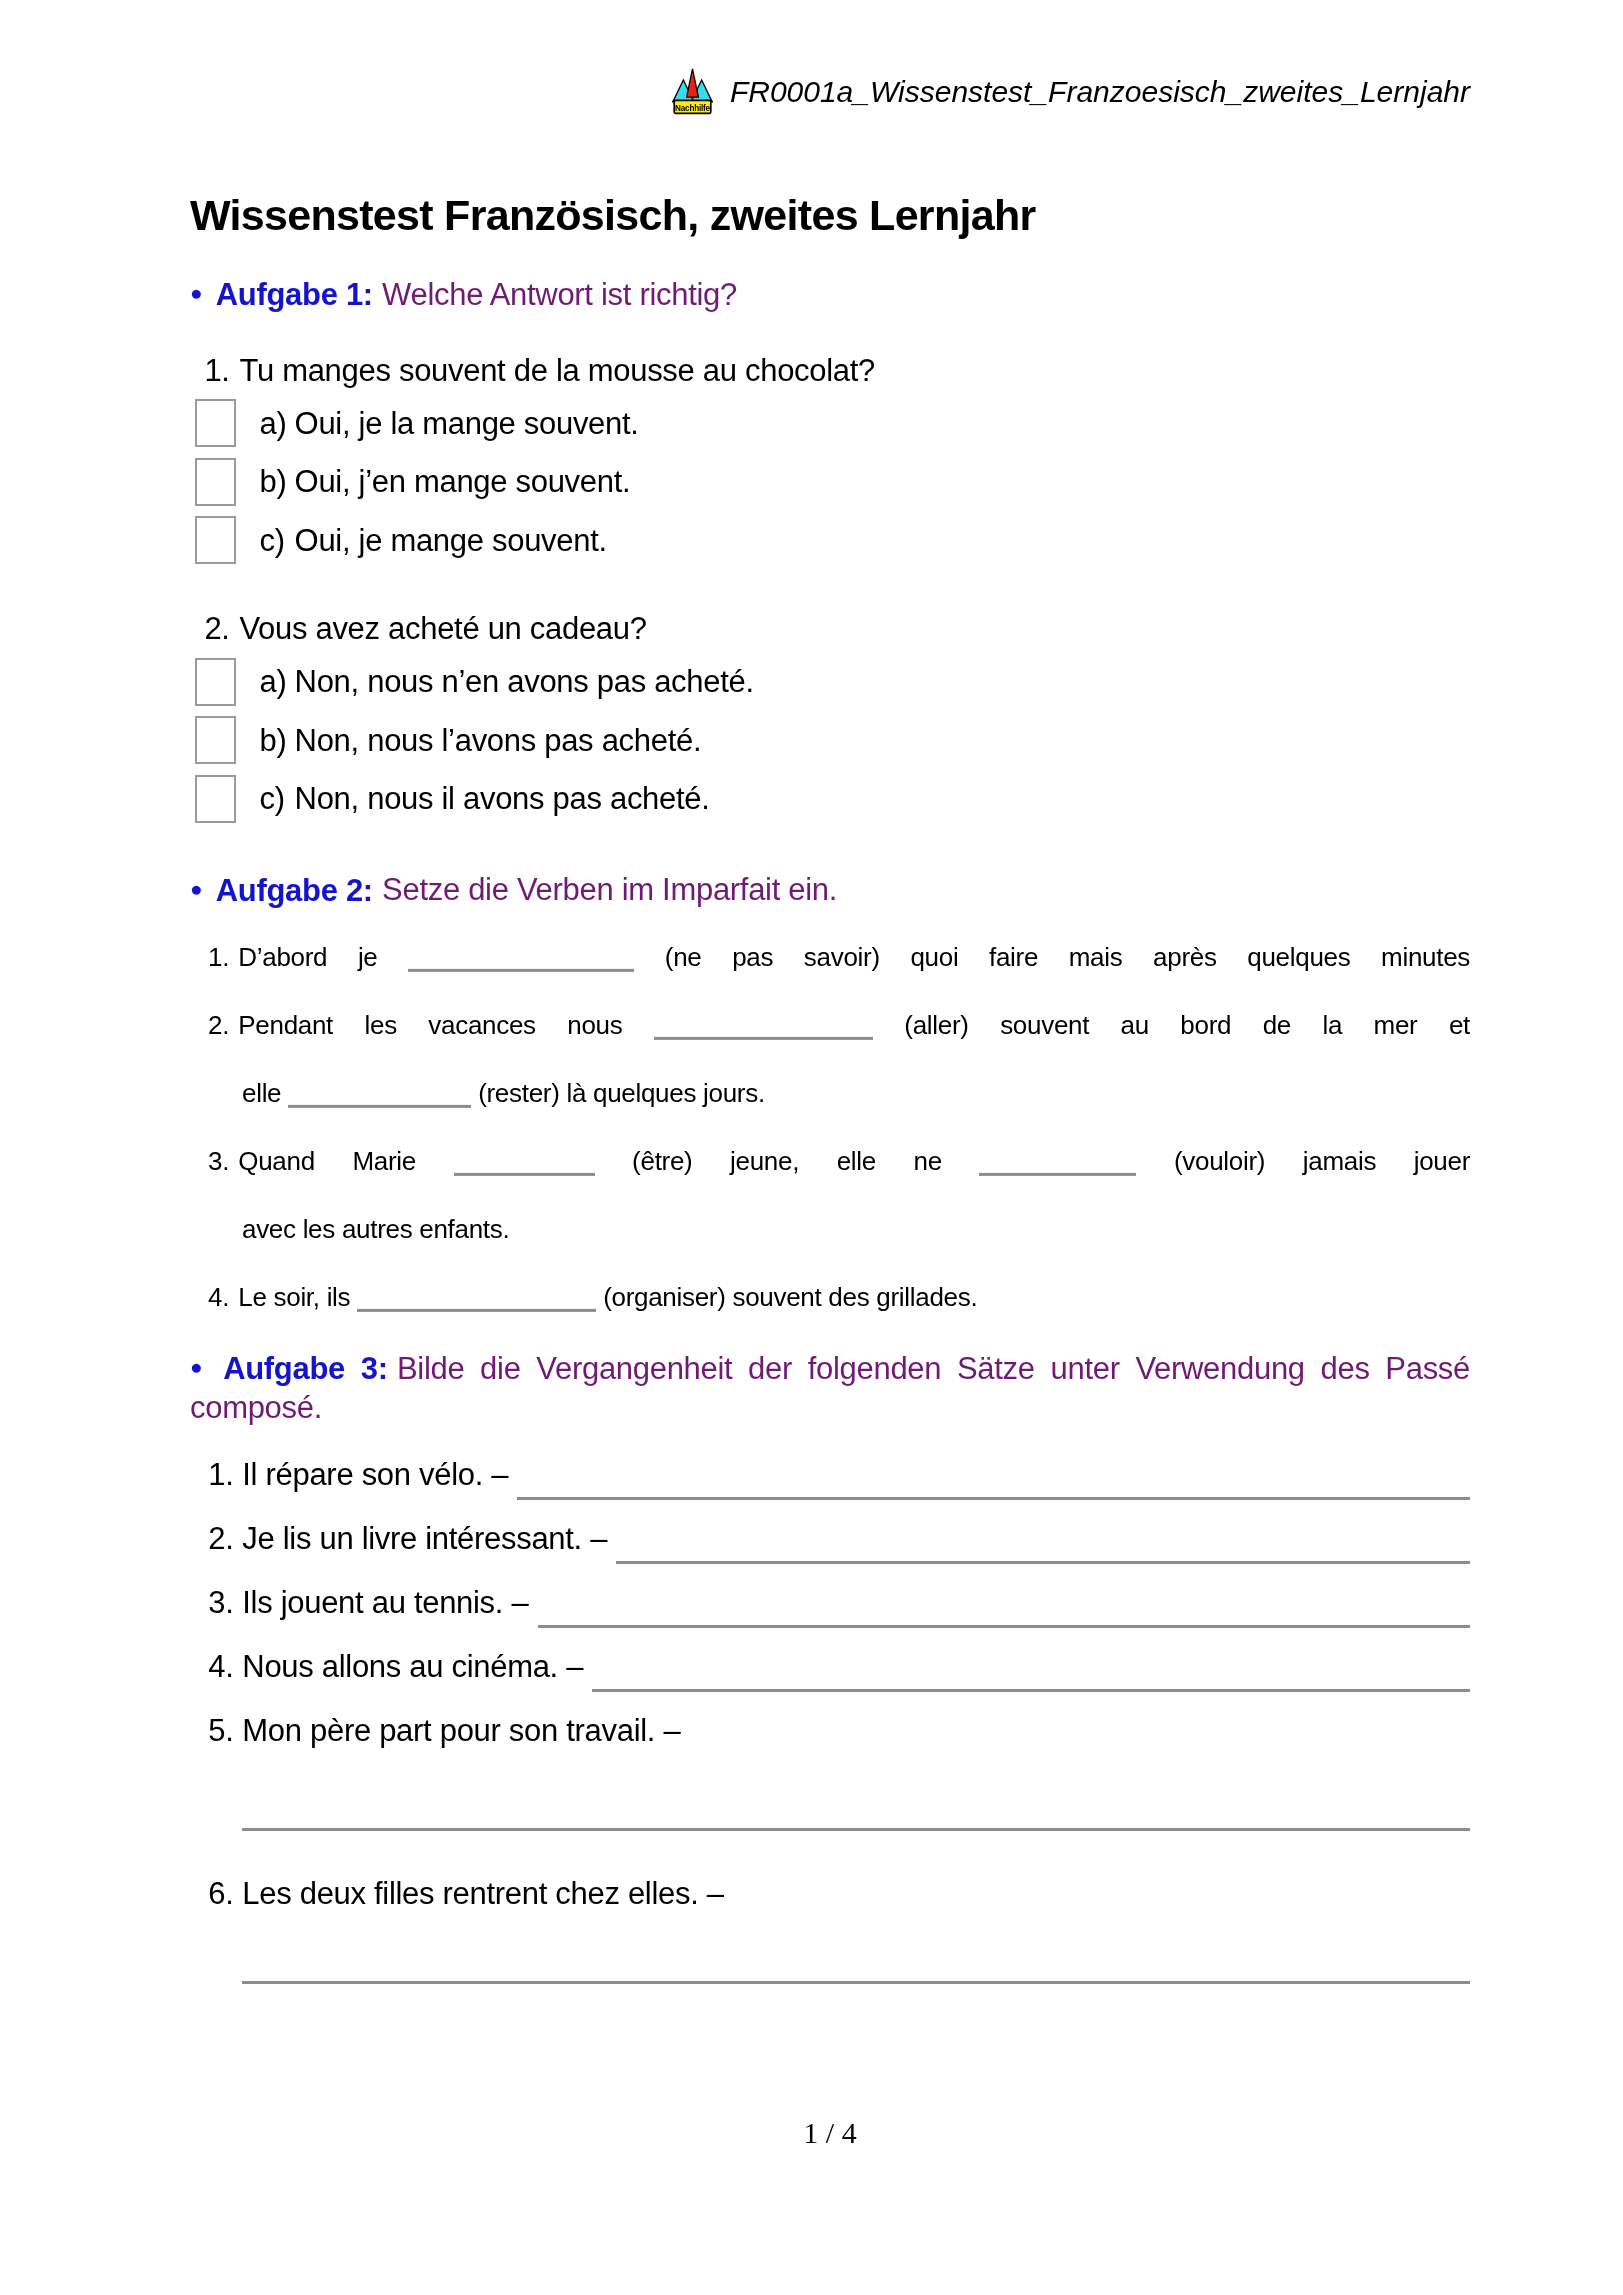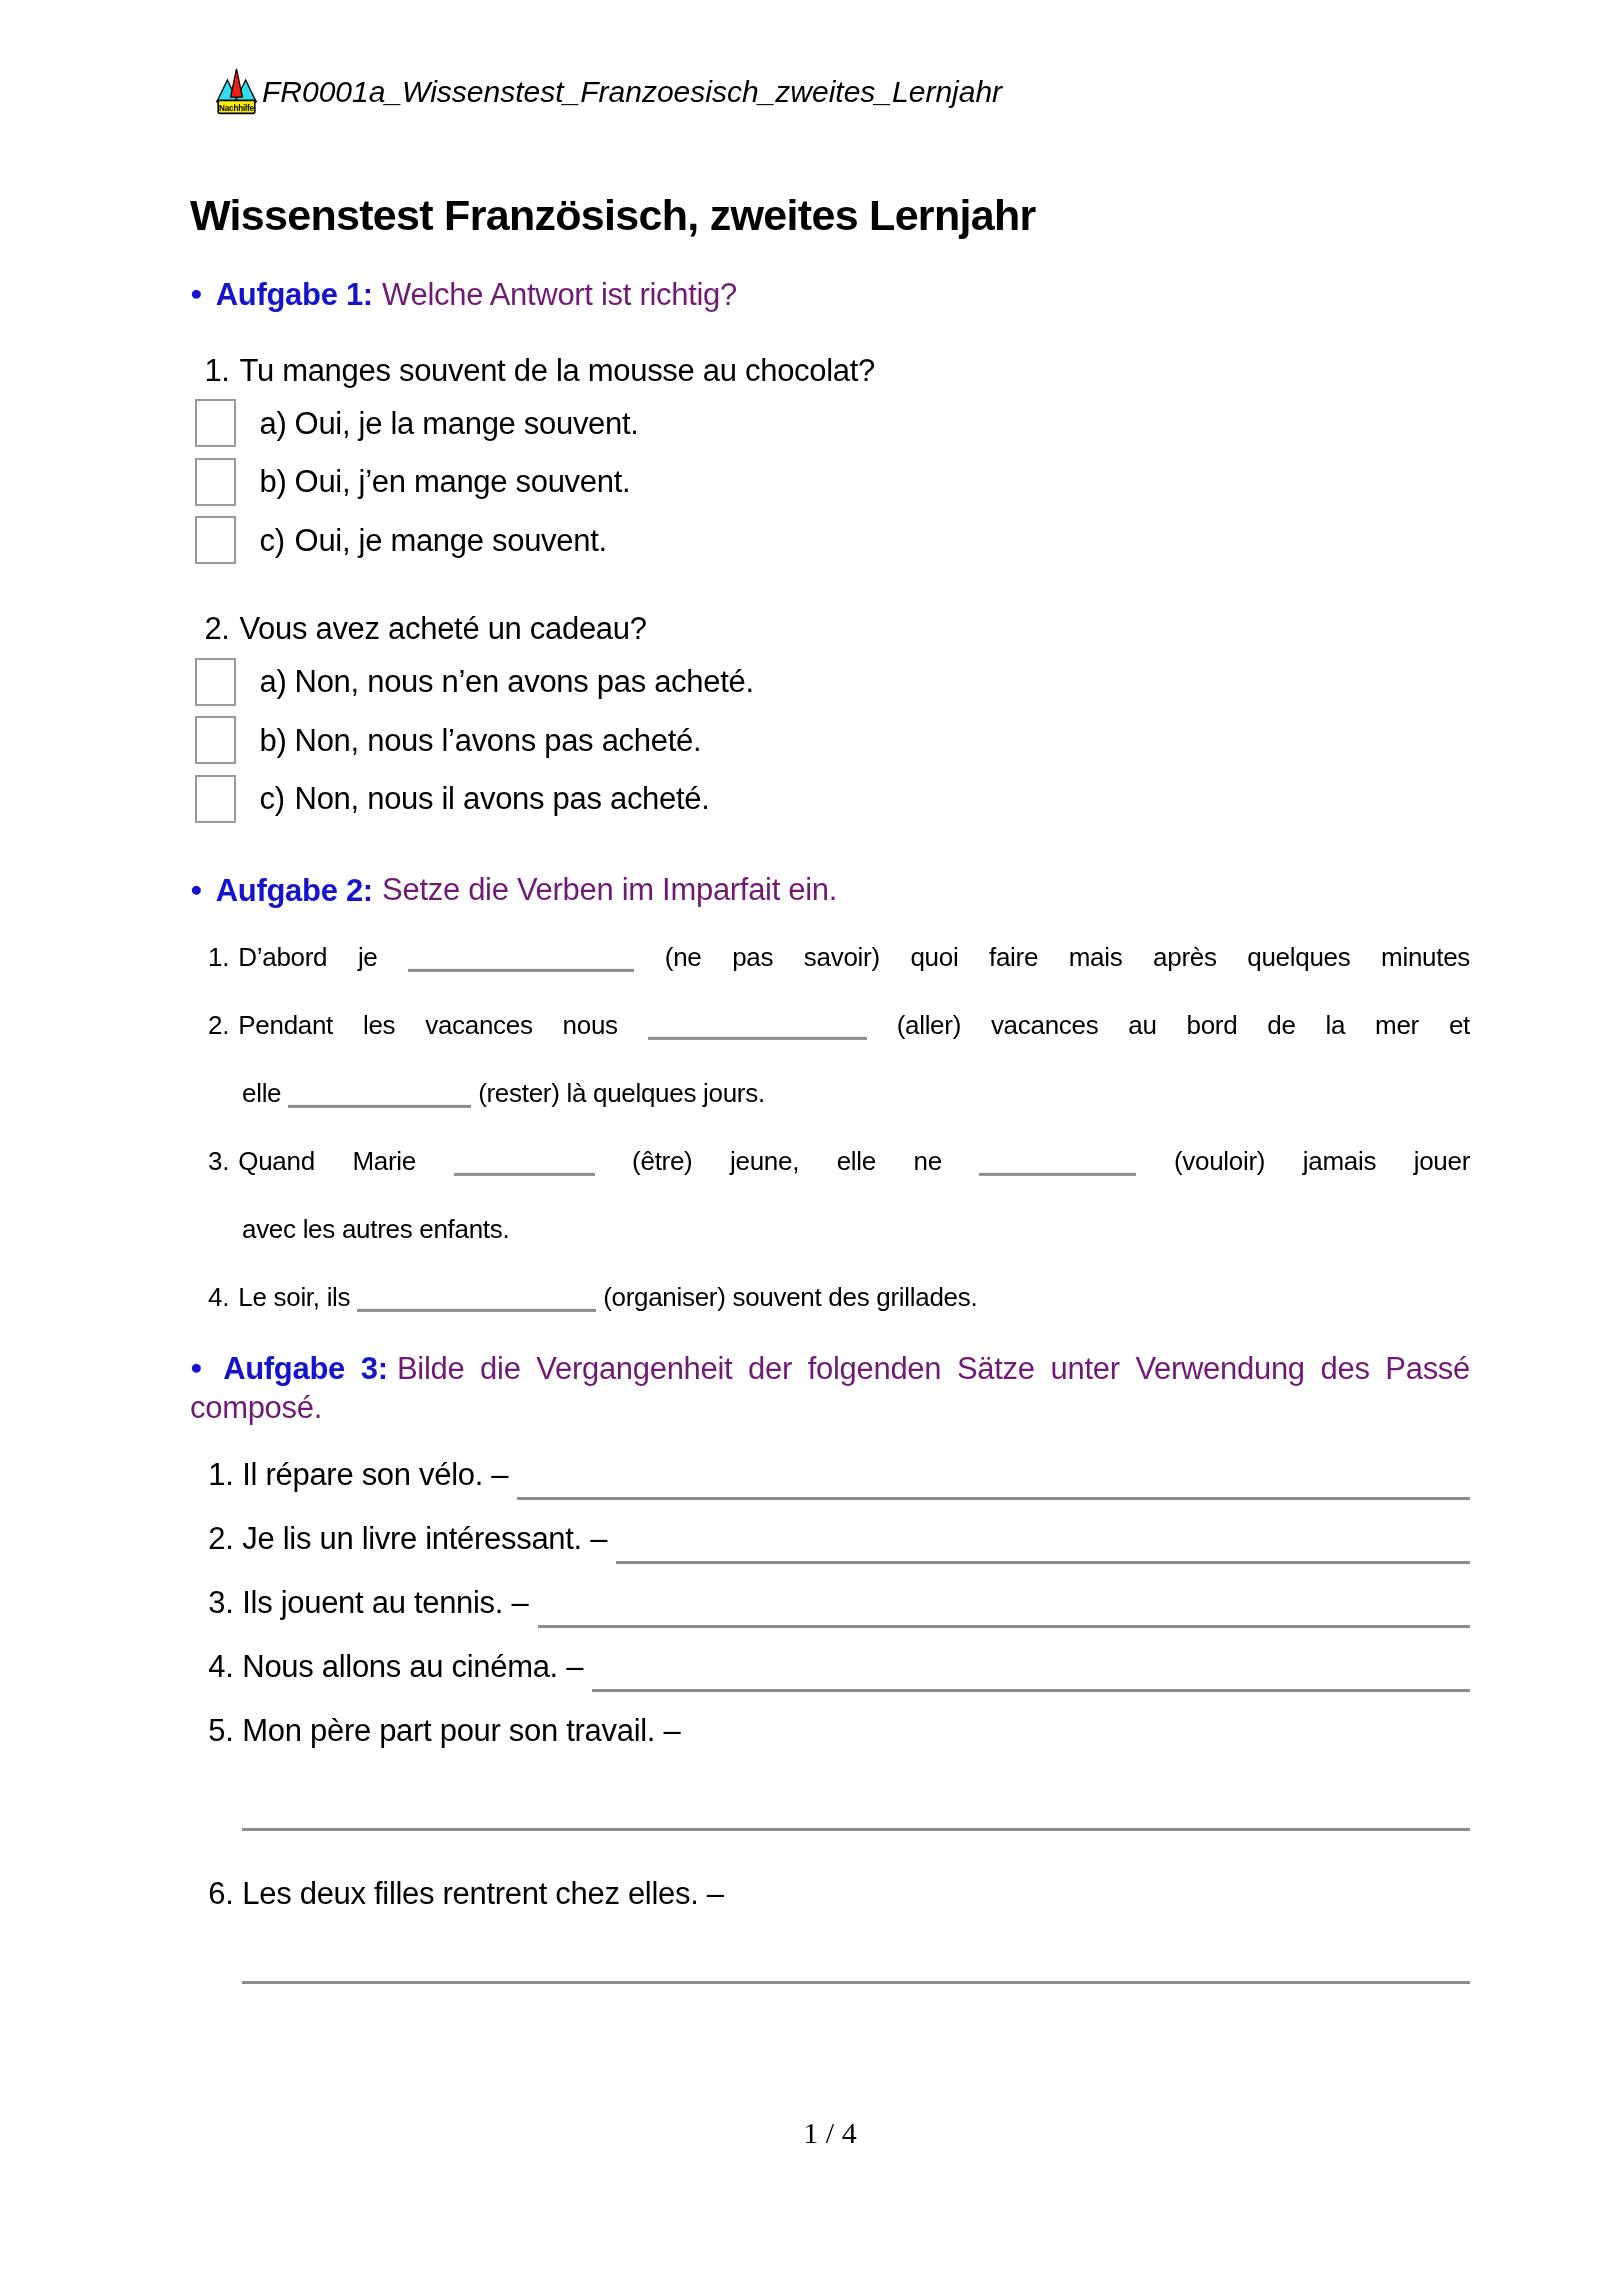--- a/index.html
+++ b/index.html
@@ -14,21 +14,21 @@
   html,body{margin:0;padding:0;}
   body{background:#777;}
   .page{
     width:1623px;height:2295px;background:#ffffff;margin:0 auto;
     font-family:"Liberation Sans",sans-serif;color:#000;overflow:hidden;
     letter-spacing:-0.3px;
   }
   .content{margin-left:190px;width:1280px;}
 
   
-  .header{padding-top:67px;padding-left:26px;display:flex;align-items:center;gap:5px;}
+  .header{padding-top:67px;padding-left:26px;display:flex;align-items:center;gap:17px;justify-content:flex-end;}
   .filename{font-family:Liberation Sans, sans-serif;font-style:italic;font-size:30px;letter-spacing:0;}
 
   
   .title{margin-top:76px;font-size:43px;line-height:46px;font-weight:bold;letter-spacing:-0.7px;}
 
   
   .task-heading{font-size:31px;line-height:37px;font-weight:bold;color:var(--accent-blue);}
   .task-heading .bullet{font-size:21px;vertical-align:4.6px;margin-right:13px;letter-spacing:0;}
   .task-instruction{font-weight:normal;color:#701a75;margin-left:9.2px;}
   #task1 .task-heading{margin-top:36px;}
@@ -143,21 +143,21 @@
   </div>
 </div>
     </div>
 
     <div id="task2">
       <div class="task-heading">
         <span class="bullet">●</span><span>Aufgabe 2:</span><span class="task-instruction">Setze die Verben im Imparfait ein.</span>
       </div>
       <div>
           <div class="fill-line justify numbered"><span class="item-num">1.</span><span>D’abord je </span><span class="blank" style="width: 226px;"></span><span> (ne pas savoir) quoi faire mais après quelques minutes</span></div>
-          <div class="fill-line justify numbered"><span class="item-num">2.</span><span>Pendant les vacances nous </span><span class="blank" style="width: 219px;"></span><span> (aller) vacances au bord de la mer et</span></div>
+          <div class="fill-line justify numbered"><span class="item-num">2.</span><span>Pendant les vacances nous </span><span class="blank" style="width: 219px;"></span><span> (aller) souvent au bord de la mer et</span></div>
           <div class="fill-line"><span>elle </span><span class="blank" style="width: 183px;"></span><span> (rester) là quelques jours.</span></div>
           <div class="fill-line justify numbered"><span class="item-num">3.</span><span>Quand Marie </span><span class="blank" style="width: 141px;"></span><span> (être) jeune, elle ne </span><span class="blank" style="width: 157px;"></span><span> (vouloir)  jamais  jouer</span></div>
           <div class="fill-line"><span>avec les autres enfants.</span></div>
           <div class="fill-line numbered"><span class="item-num">4.</span><span>Le soir, ils </span><span class="blank" style="width: 239px;"></span><span> (organiser) souvent des grillades.</span></div>
         </div>
     </div>
 
     <div id="task3">
       <div class="task-heading">
         <span class="bullet">●</span><span>Aufgabe 3:</span><span class="task-instruction">Bilde die Vergangenheit der folgenden Sätze unter Verwendung des Passé composé.</span>

